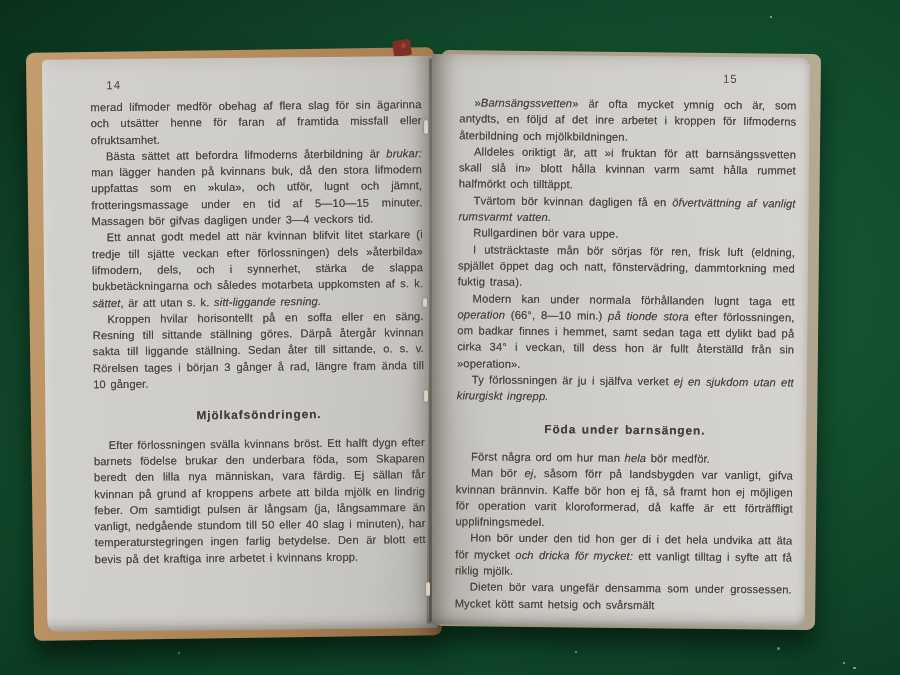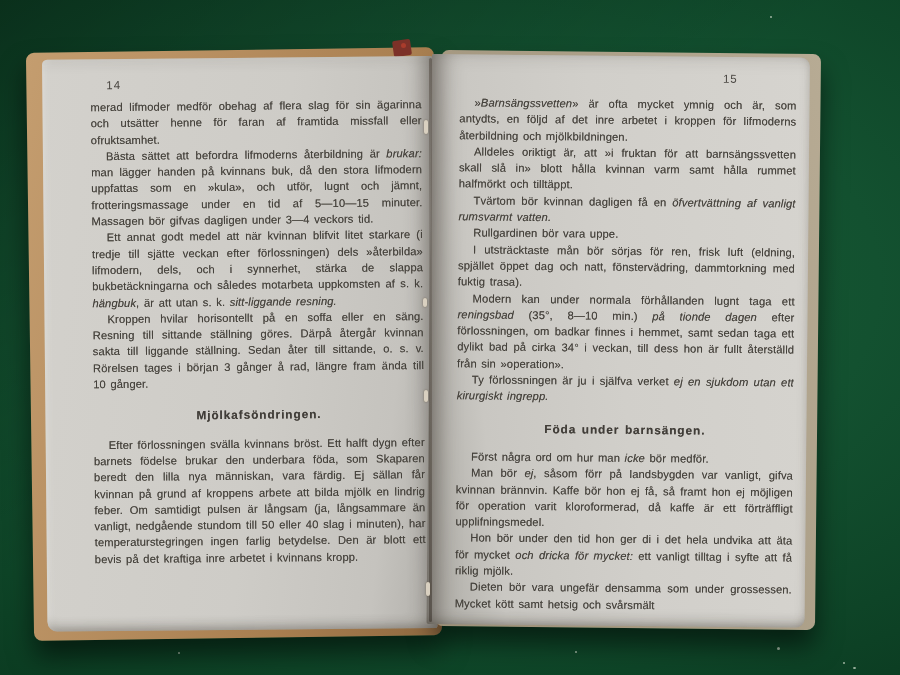--- a/index.html
+++ b/index.html
@@ -104,39 +104,39 @@
     <div class="block-edge-left"></div>
     <div class="block-edge-right"></div>
     <div class="spine-red"></div>
     <div class="spine-red-dot"></div>
 
     <div class="page page-left">
       <div class="pagenum">14</div>
       <div class="content">
           <p class="para"><span>merad lifmoder medför obehag af flera slag för sin ägarinna och utsätter henne för faran af framtida missfall eller ofruktsamhet.</span></p>
           <p class="para indent"><span>Bästa sättet att befordra lifmoderns återbildning är </span><span class="em">brukar:</span><span> man lägger handen på kvinnans buk, då den stora lifmodern uppfattas som en »kula», och utför, lugnt och jämnt, frotteringsmassage under en tid af 5—10—15 minuter. Massagen bör gifvas dagligen under 3—4 veckors tid.</span></p>
-          <p class="para indent"><span>Ett annat godt medel att när kvinnan blifvit litet starkare (i tredje till sjätte veckan efter förlossningen) dels »återbilda» lifmodern, dels, och i synnerhet, stärka de slappa bukbetäckningarna och således motarbeta uppkomsten af s. k. </span><span class="em">hängbuk</span><span>, är att utan s. k. </span><span class="em">sitt-liggande resning.</span></p>
+          <p class="para indent"><span>Ett annat godt medel att när kvinnan blifvit litet starkare (i tredje till sjätte veckan efter förlossningen) dels »återbilda» lifmodern, dels, och i synnerhet, stärka de slappa bukbetäckningarna och således motarbeta uppkomsten af s. k. </span><span class="em">sättet</span><span>, är att utan s. k. </span><span class="em">sitt-liggande resning.</span></p>
           <p class="para indent"><span>Kroppen hvilar horisontellt på en soffa eller en säng. Resning till sittande ställning göres. Därpå återgår kvinnan sakta till liggande ställning. Sedan åter till sittande, o. s. v. Rörelsen tages i början 3 gånger å rad, längre fram ända till 10 gånger.</span></p>
           <div class="heading">Mjölkafsöndringen.</div>
           <p class="para indent"><span>Efter förlossningen svälla kvinnans bröst. Ett halft dygn efter barnets födelse brukar den underbara föda, som Skaparen beredt den lilla nya människan, vara färdig. Ej sällan får kvinnan på grund af kroppens arbete att bilda mjölk en lindrig feber. Om samtidigt pulsen är långsam (ja, långsammare än vanligt, nedgående stundom till 50 eller 40 slag i minuten), har temperaturstegringen ingen farlig betydelse. Den är blott ett bevis på det kraftiga inre arbetet i kvinnans kropp.</span></p>
         </div>
     </div>
 
     <div class="page page-right">
       <div class="pagenum">15</div>
       <div class="content">
           <p class="para indent"><span>»</span><span class="em">Barnsängssvetten</span><span>» är ofta mycket ymnig och är, som antydts, en följd af det inre arbetet i kroppen för lifmoderns återbildning och mjölkbildningen.</span></p>
           <p class="para indent"><span>Alldeles oriktigt är, att »i fruktan för att barnsängssvetten skall slå in» blott hålla kvinnan varm samt hålla rummet halfmörkt och tilltäppt.</span></p>
           <p class="para indent"><span>Tvärtom bör kvinnan dagligen få en </span><span class="em">öfvertvättning af vanligt rumsvarmt vatten.</span></p>
           <p class="para indent"><span>Rullgardinen bör vara uppe.</span></p>
           <p class="para indent"><span>I utsträcktaste mån bör sörjas för ren, frisk luft (eldning, spjället öppet dag och natt, fönstervädring, dammtorkning med fuktig trasa).</span></p>
-          <p class="para indent"><span>Modern kan under normala förhållanden lugnt taga ett </span><span class="em">reningsbad</span><span> (35°, 8—10 min.) </span><span class="em">på tionde dagen</span><span> efter förlossningen, om badkar finnes i hemmet, samt sedan taga ett dylikt bad på cirka 34° i veckan, till dess hon är fullt återställd från sin »operation».</span></p>
+          <p class="para indent"><span>Modern kan under normala förhållanden lugnt taga ett </span><span class="em">operation</span><span> (66°, 8—10 min.) </span><span class="em">på tionde stora</span><span> efter förlossningen, om badkar finnes i hemmet, samt sedan taga ett dylikt bad på cirka 34° i veckan, till dess hon är fullt återställd från sin »operation».</span></p>
           <p class="para indent"><span>Ty förlossningen är ju i själfva verket </span><span class="em">ej en sjukdom utan ett kirurgiskt ingrepp.</span></p>
           <div class="heading">Föda under barnsängen.</div>
-          <p class="para indent"><span>Först några ord om hur man </span><span class="em">icke</span><span> bör medför.</span></p>
+          <p class="para indent"><span>Först några ord om hur man </span><span class="em">hela</span><span> bör medför.</span></p>
           <p class="para indent"><span>Man bör </span><span class="em">ej</span><span>, såsom förr på landsbygden var vanligt, gifva kvinnan brännvin. Kaffe bör hon ej få, så framt hon ej möjligen för operation varit kloroformerad, då kaffe är ett förträffligt upplifningsmedel.</span></p>
           <p class="para indent"><span>Hon bör under den tid hon ger di i det hela undvika att äta för mycket </span><span class="em">och dricka för mycket:</span><span> ett vanligt tilltag i syfte att få riklig mjölk.</span></p>
           <p class="para indent"><span>Dieten bör vara ungefär densamma som under grossessen. Mycket kött samt hetsig och svårsmält</span></p>
         </div>
     </div>
 
     <div class="gutter-line"></div>
     <div class="stitch s1"></div>
     <div class="stitch s2"></div>
     <div class="stitch s3"></div>

